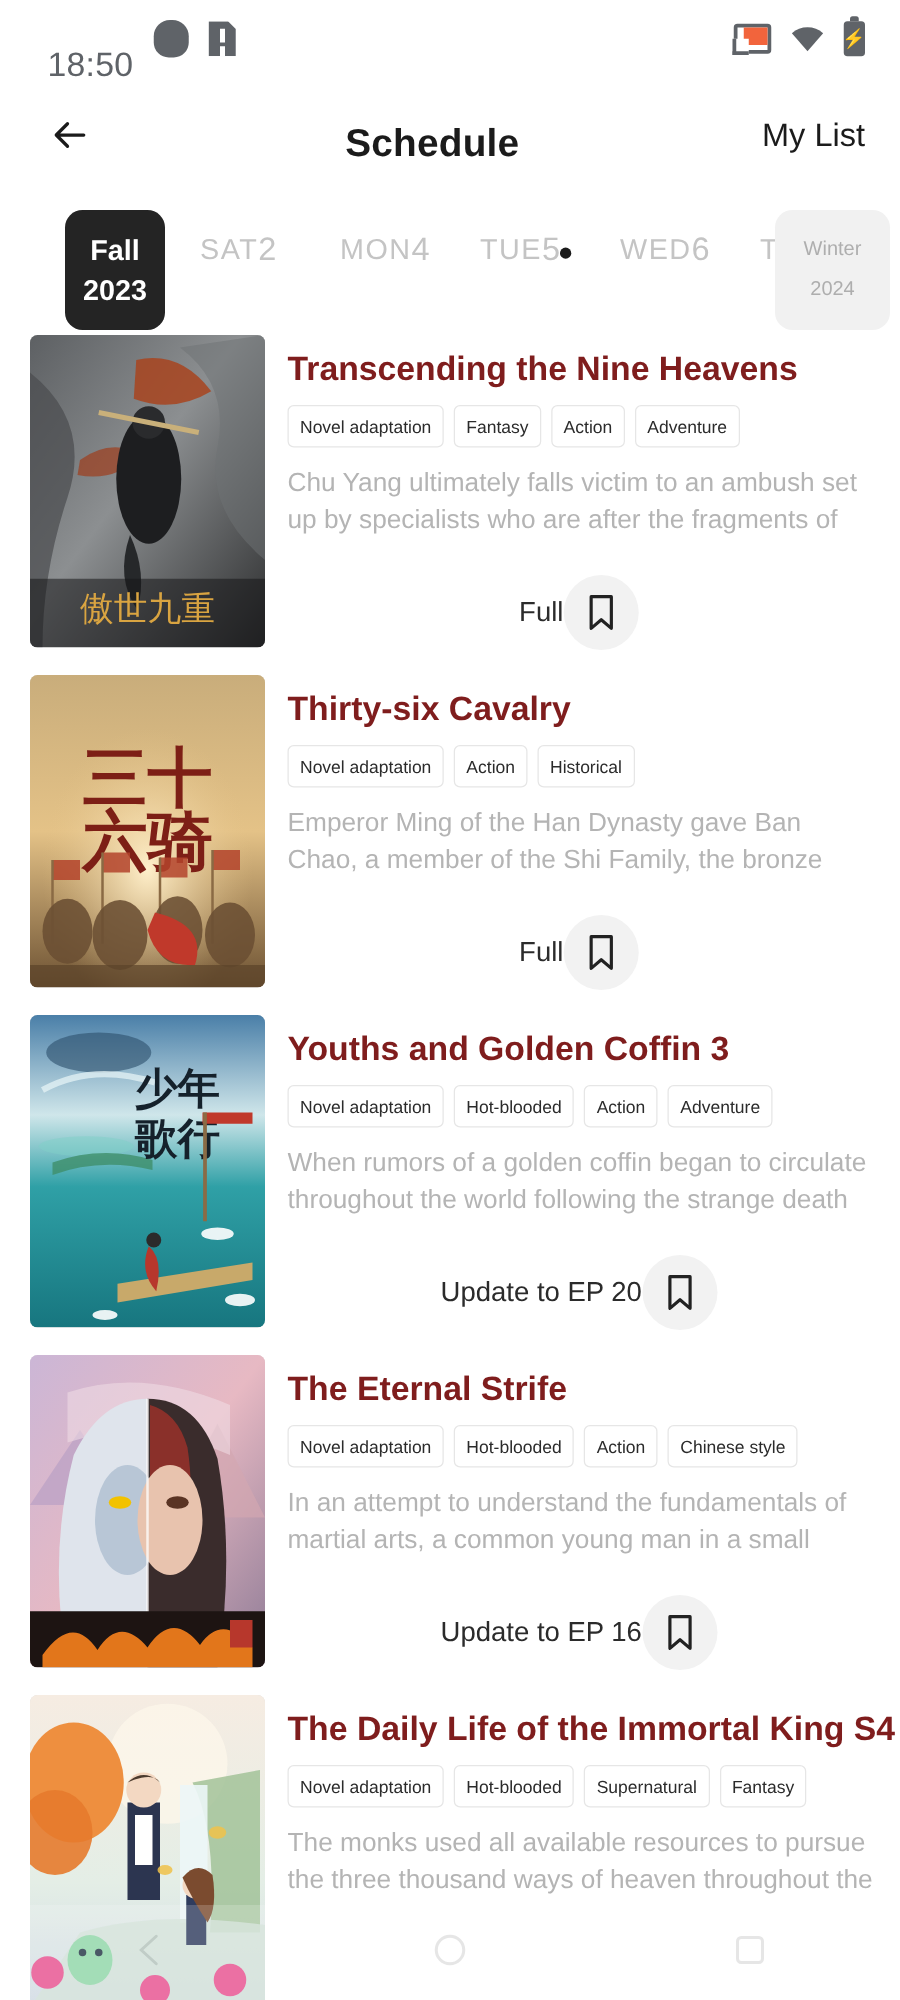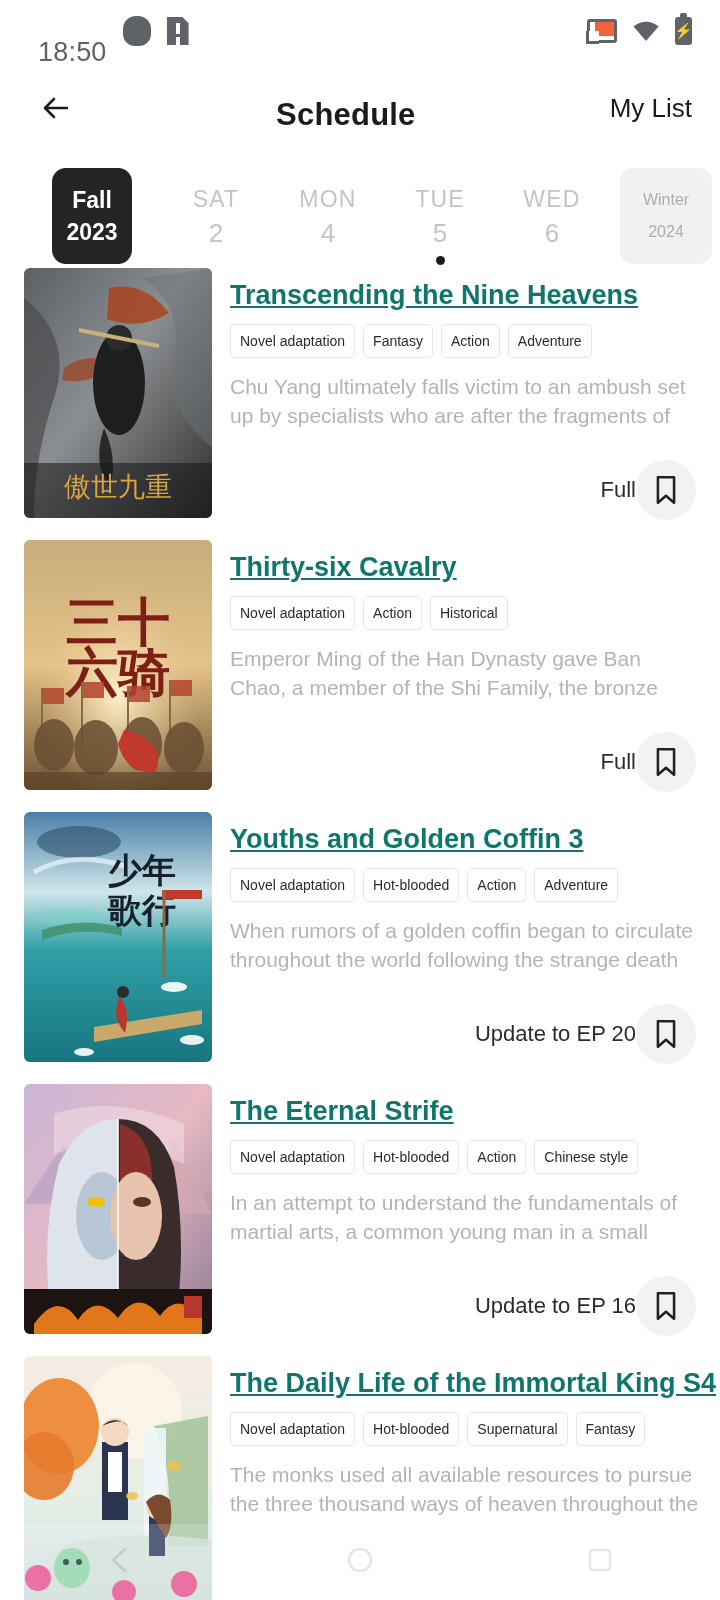--- a/index.html
+++ b/index.html
@@ -63,21 +63,21 @@
   .season-pill.active { background: #242424; }
   .season-pill.active .l1, .season-pill.active .l2 { color: #ffffff; font-weight: bold; }
   .season-pill .l1 { font-size: 23px; line-height: 30px; }
   .season-pill .l2 { font-size: 23px; line-height: 30px; }
   .season-pill.future { background: #f1f1f1; position: absolute; right: 8px; top: 0; bottom: 0;
                         width: 92px; margin: 0; }
   .season-pill.future .l1, .season-pill.future .l2 { color: #aeaeae; font-weight: normal; font-size: 16px; }
 
   .days { flex: 1; display: flex; align-items: flex-start; padding-left: 28px; }
   .day-cell {
-    flex: 1; display: flex; flex-direction: column; align-items: center;
+    flex: 1; display: flex; align-items: center;
     padding-top: 14px; cursor: pointer;
   }
   .day-name { font-size: 23px; color: #c4c4c4; letter-spacing: 1.2px; line-height: 34px; }
   .day-num  { font-size: 26px; color: #c4c4c4; line-height: 34px; }
   .day-cell.selected .day-name, .day-cell.selected .day-num { color: #c4c4c4; }
   .day-dot { width: 9px; height: 9px; border-radius: 50%; background: #1b1b1b; margin-top: 6px; }
   .day-dot.hidden { visibility: hidden; }
 
   
   .show-list { padding-top: 4px; }
@@ -88,38 +88,37 @@
     height: 264px;
   }
   .poster {
     width: 188px; min-width: 188px; height: 250px;
     border-radius: 6px; overflow: hidden; position: relative;
     cursor: pointer; background: #ddd;
   }
   .poster svg { display: block; width: 100%; height: 100%; }
   .card-body { flex: 1; padding-left: 18px; position: relative; display: flex; flex-direction: column; }
   .show-title {
-    font-size: 27px; font-weight: bold; color: #0f766e;
+    font-size: 27px; font-weight: bold; color: #7f1d1d;
     margin-top: 10px; line-height: 34px; cursor: pointer;
     white-space: nowrap;
-    text-decoration: underline;
   }
   .tag-row { display: flex; gap: 8px; margin-top: 12px; flex-wrap: nowrap; }
   .tag {
     border: 1px solid #e6e6e6; border-radius: 5px;
     padding: 4px 9px; font-size: 14px; color: #2b2b2b; line-height: 24px;
     white-space: nowrap; cursor: pointer;
   }
   .synopsis {
     margin-top: 14px; font-size: 21px; line-height: 29px; color: #b4b4b4;
     max-height: 58px; overflow: hidden;
   }
   .card-footer {
     position: absolute; left: 18px; right: 0; bottom: 12px;
-    display: flex; align-items: center; justify-content: flex-end;
+    display: flex; align-items: center; justify-content: center;
   }
   .status-text { font-size: 22px; color: #2b2b2b; }
   .bookmark-btn {
     width: 60px; height: 60px; border-radius: 50%;
     background: #f2f2f2; display: flex; align-items: center; justify-content: center;
     cursor: pointer;
   }
 
   
   .nav-bar {

